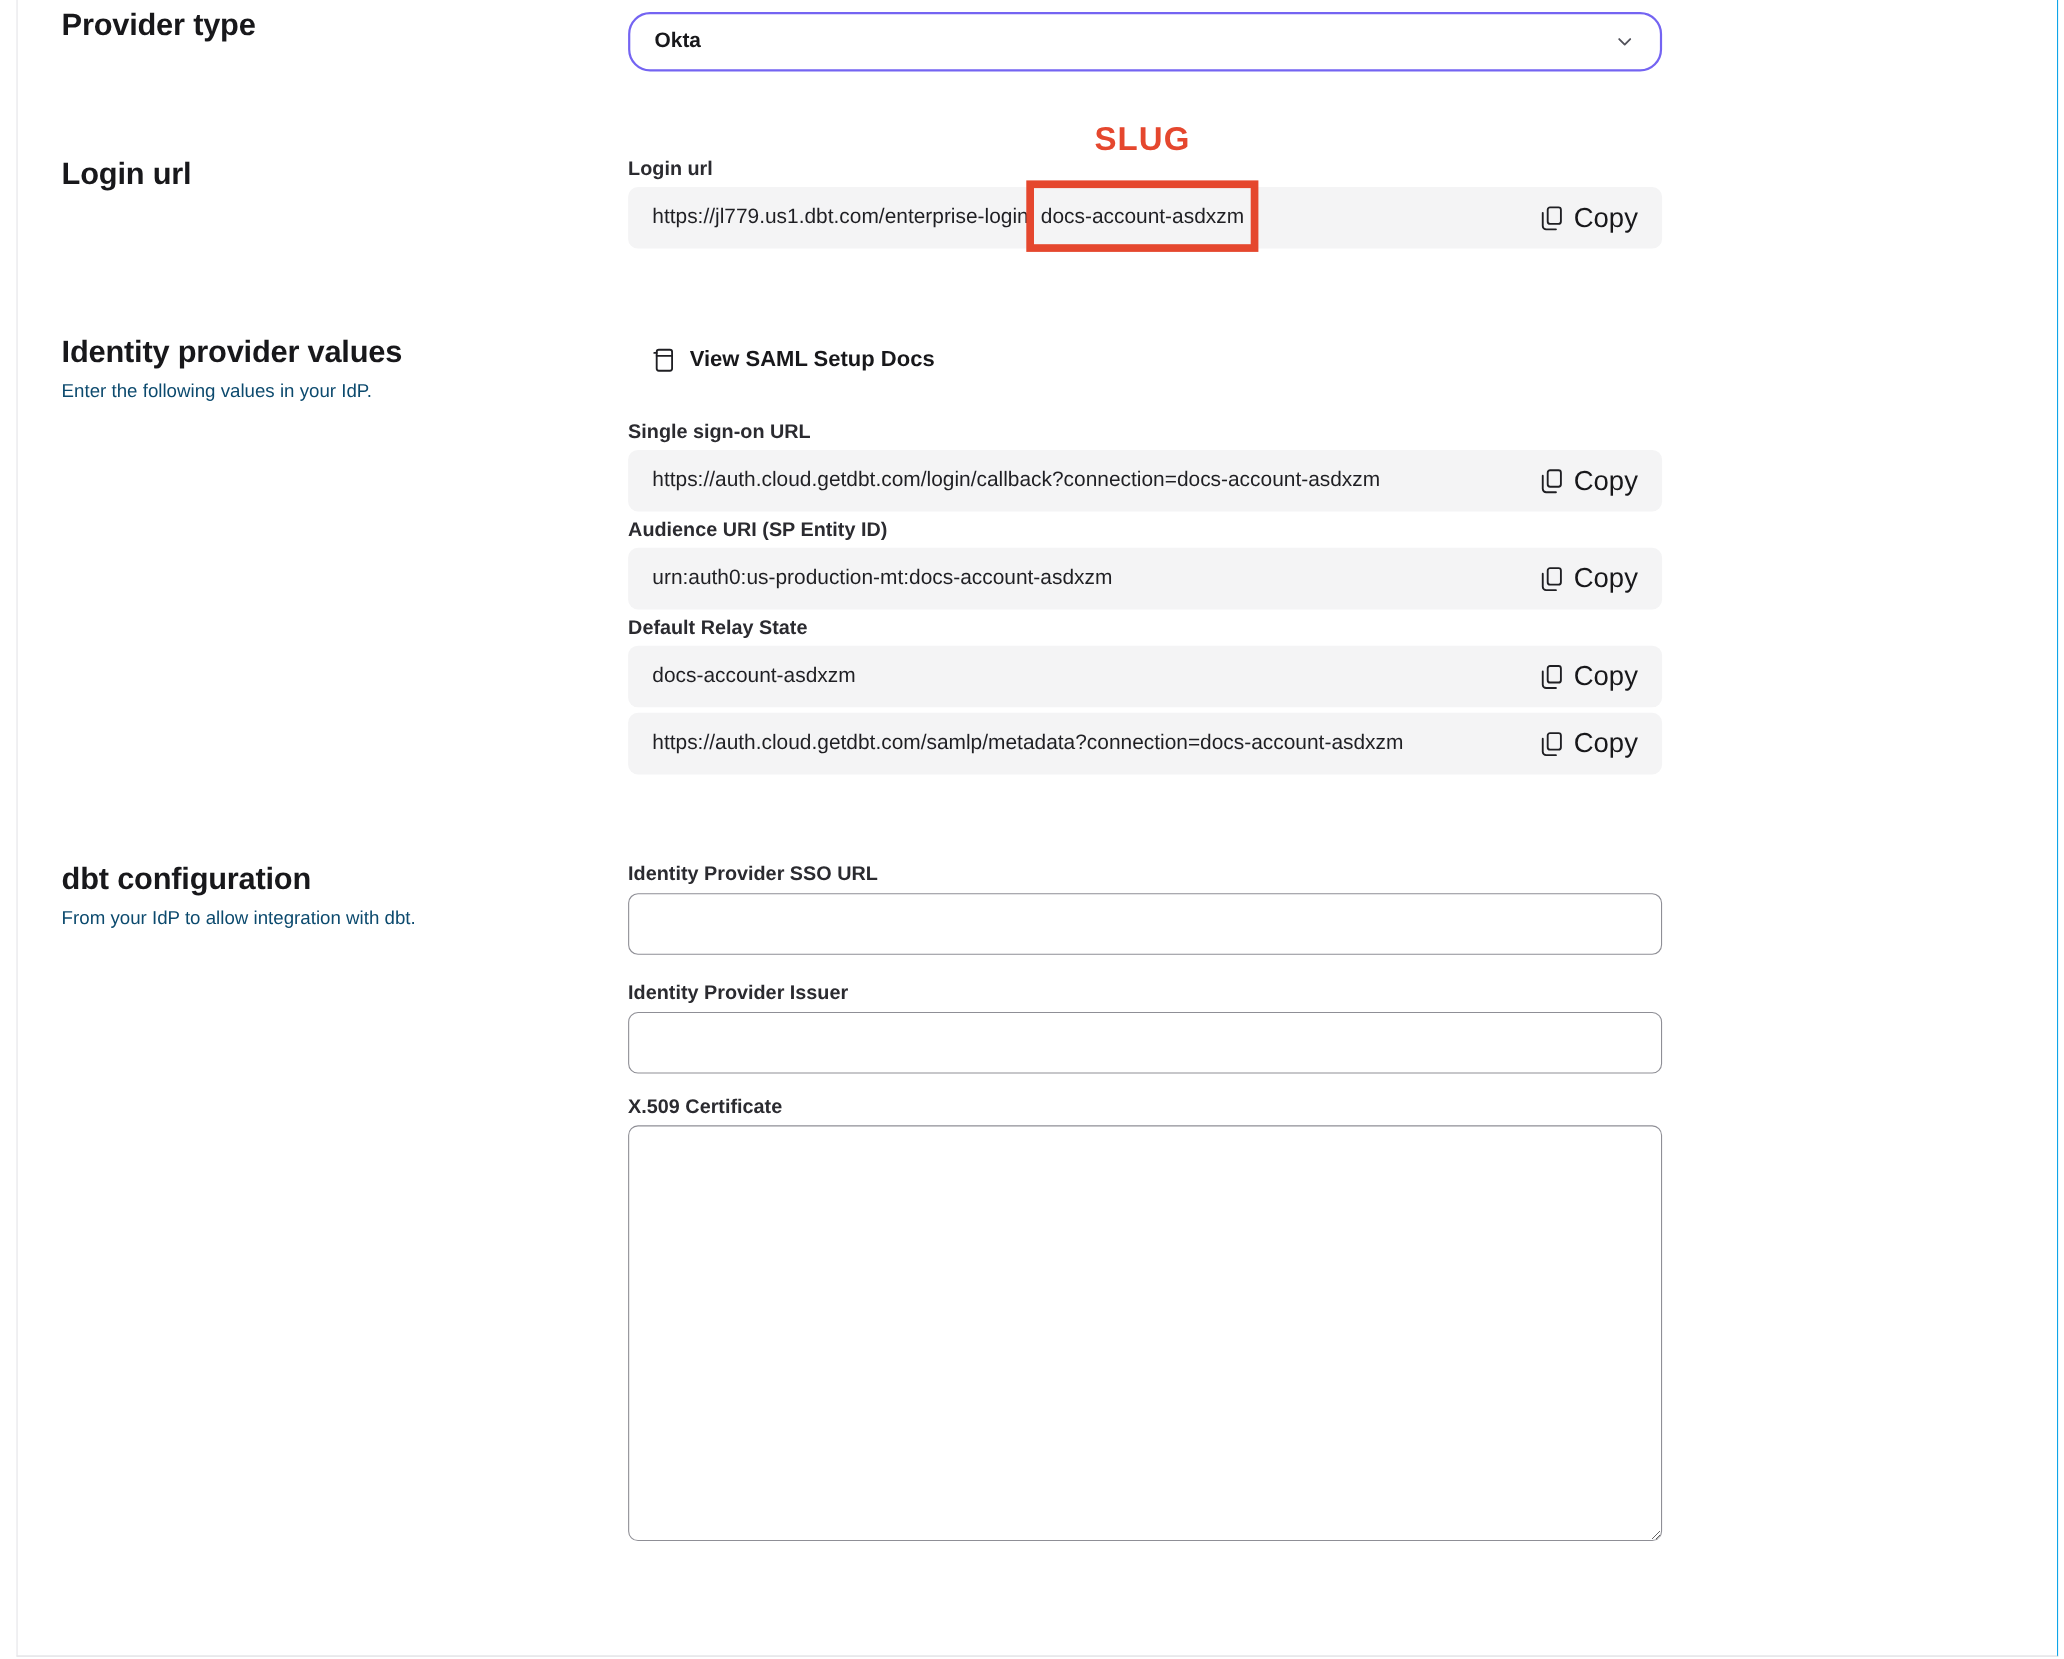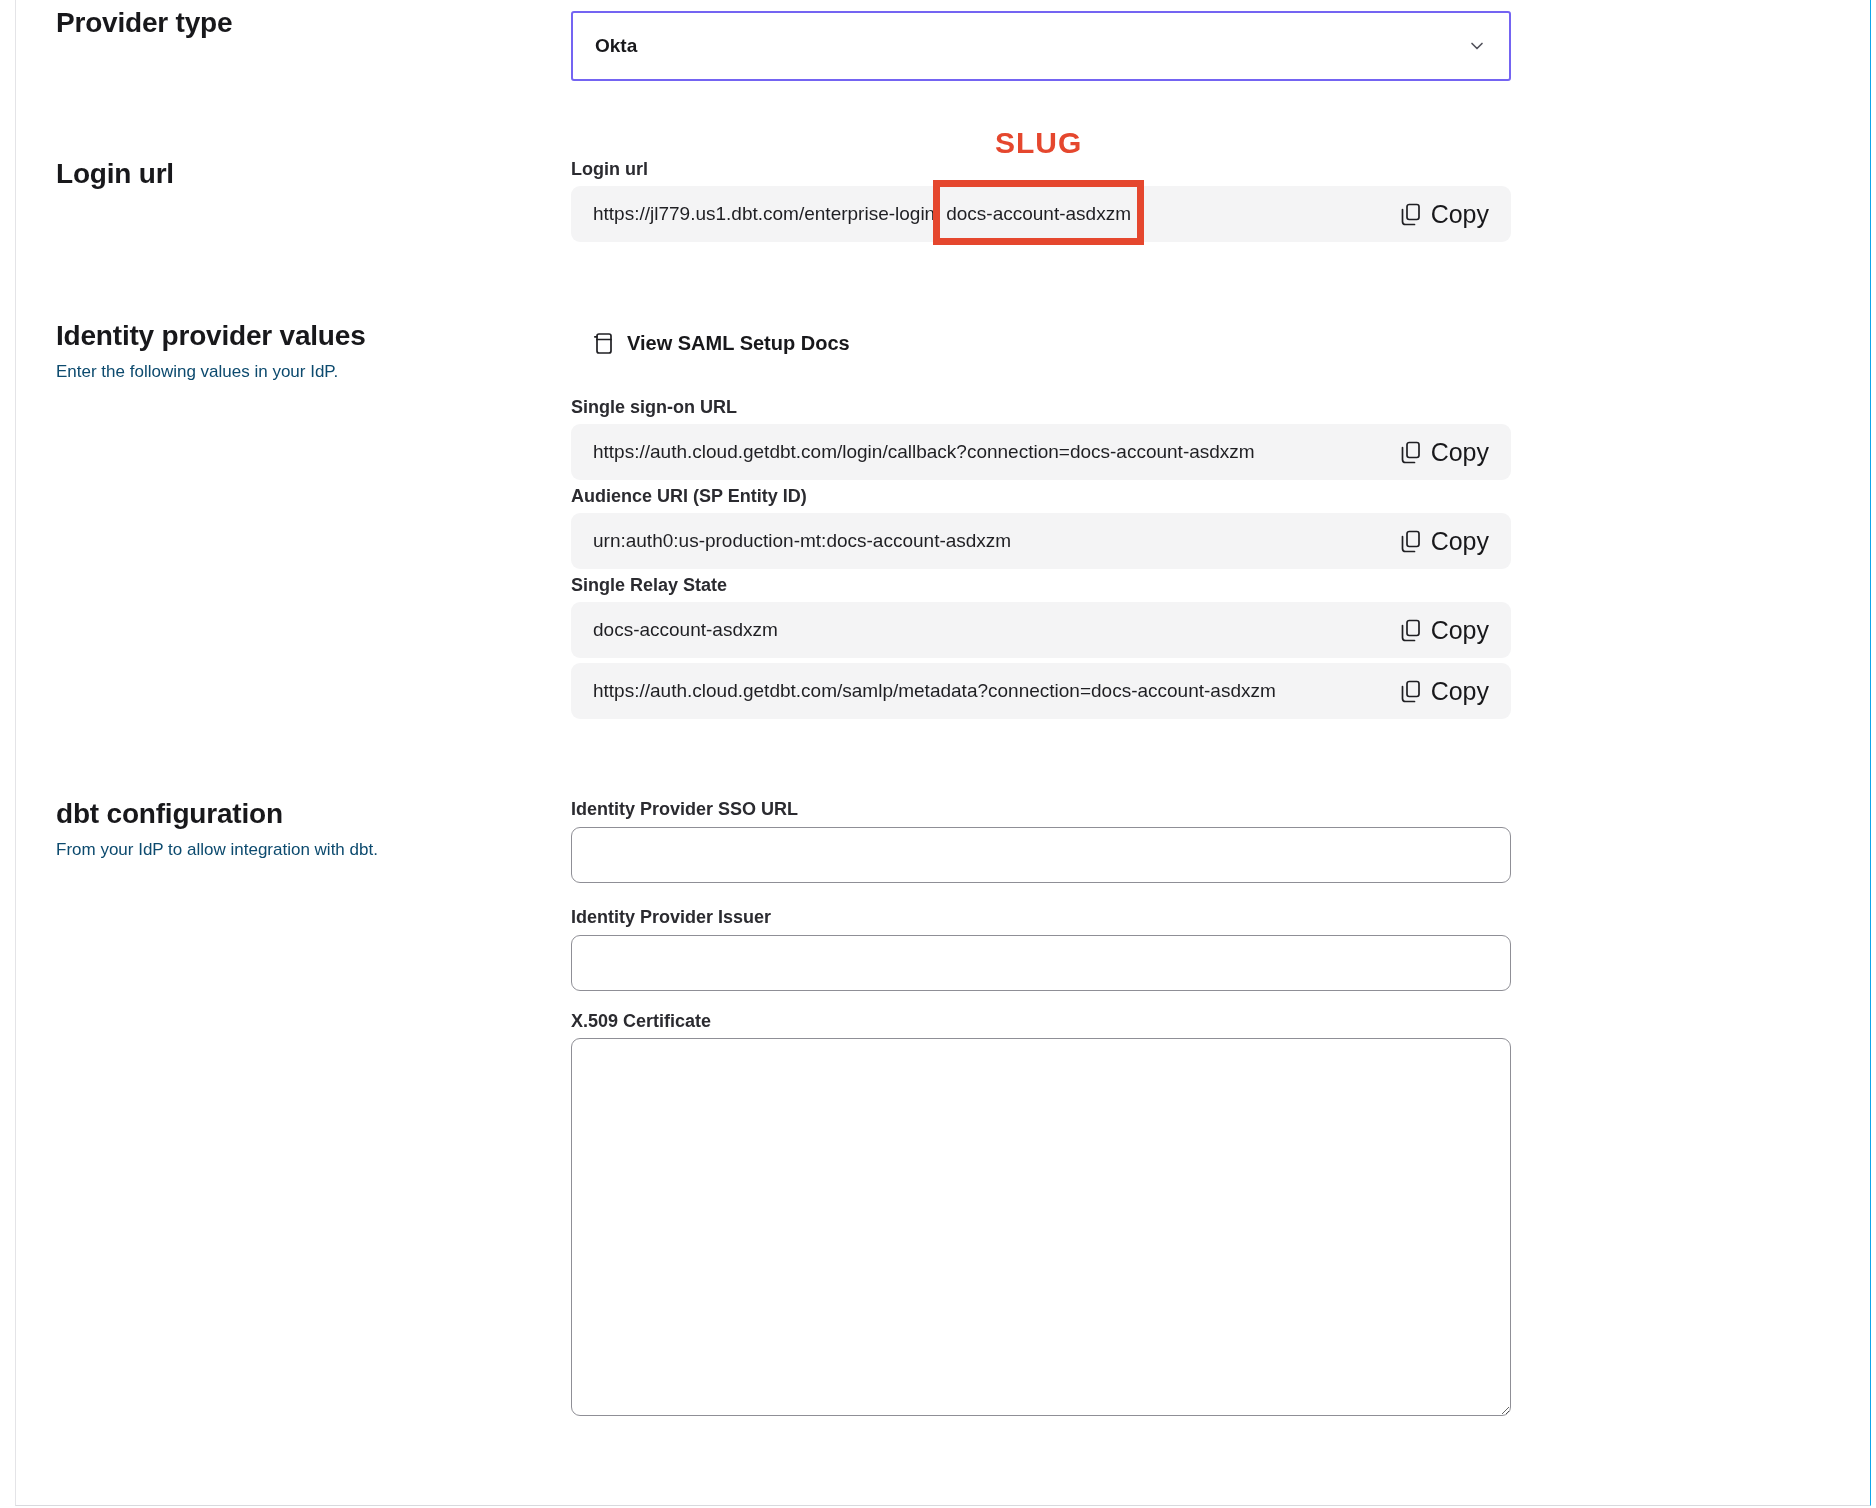--- a/index.html
+++ b/index.html
@@ -22,23 +22,23 @@
   .col-right { width: 940px; flex-shrink: 0; }
 
   .section-heading { font-size: 28px; font-weight: 700; color: #18181b; line-height: 34px; letter-spacing: -0.2px; }
   .section-sub { font-size: 17px; color: #0c4a6e; line-height: 21px; margin-top: 8px; }
 
   .field-label { font-size: 18px; font-weight: 700; color: #2b2b30; line-height: 24px; }
 
   
   .select-box {
     margin-top: 7px;
-    height: 70px;
+    height: 54px;
     border: 2px solid #7464f2;
-    border-radius: 3px;
+    border-radius: 20px;
     background: #fff;
     display: flex; align-items: center;
     padding: 0 22px;
     cursor: pointer;
   }
   .select-box .select-value { flex: 1; font-size: 19px; font-weight: 700; color: #18181b; }
 
   
   .gray-row {
     margin-top: 5px;
@@ -179,21 +179,21 @@
           <span>
             <svg width="21" height="23" viewBox="0 0 21 23" fill="none" stroke="#1f1f23" stroke-width="1.7" stroke-linecap="round" stroke-linejoin="round">
                 <rect x="7" y="1.5" width="12" height="15" rx="2.2"></rect>
                 <path d="M14.5 21.5H5.6a3.1 3.1 0 0 1-3.1-3.1V6.5"></path>
               </svg>
           </span>
           <span>Copy</span>
         </button>
       </div>
 
-      <div class="field-label lbl-n">Single Relay State</div>
+      <div class="field-label lbl-n">Default Relay State</div>
       <div class="gray-row">
         <span class="row-value">docs-account-asdxzm</span>
         <button class="copy-btn">
           <span>
             <svg width="21" height="23" viewBox="0 0 21 23" fill="none" stroke="#1f1f23" stroke-width="1.7" stroke-linecap="round" stroke-linejoin="round">
                 <rect x="7" y="1.5" width="12" height="15" rx="2.2"></rect>
                 <path d="M14.5 21.5H5.6a3.1 3.1 0 0 1-3.1-3.1V6.5"></path>
               </svg>
           </span>
           <span>Copy</span>

